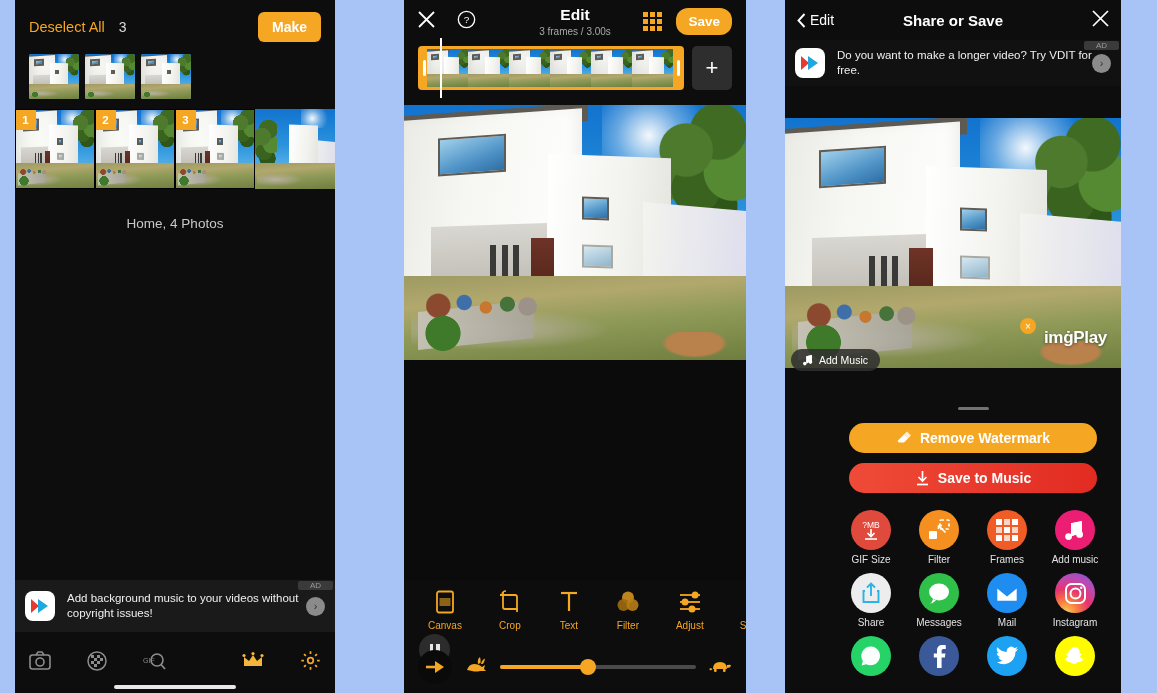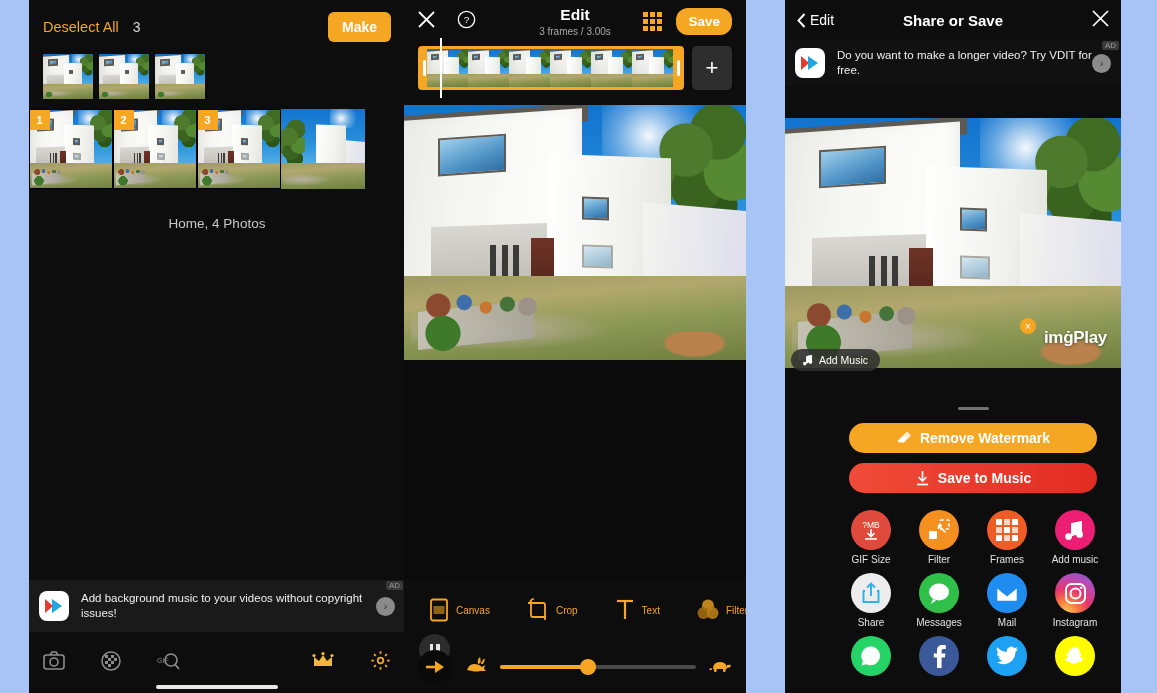--- a/index.html
+++ b/index.html
@@ -9,21 +9,21 @@
     font-family: "Liberation Sans", sans-serif;
     overflow: hidden;
   }
   .stage { position: relative; width: 1157px; height: 693px; background: #a8c4f7; }
 
   .phone {
     position: absolute; top: 0; height: 693px;
     background: #0d0d0d; overflow: hidden;
     color: #fff;
   }
-  #panel-picker { left: 29px; width: 376px; }
+  #panel-picker { left: 15px; width: 320px; }
   #panel-edit   { left: 404px; width: 342px; }
   #panel-share  { left: 785px; width: 336px; }
 
   
   .photo { position: relative; overflow: hidden; background: #1e8fd4; }
   .photo .sky {
     position: absolute; inset: 0;
     background: linear-gradient(180deg,#1273cf 0%,#2a93dd 45%,#63b7e8 78%,#9fd2ef 100%);
   }
   .photo .sun {
@@ -132,21 +132,21 @@
   .pk-refresh { text-align:center; color:#f5a623; font-size:14px; font-weight:bold; margin-top:19px; cursor:pointer; }
 
   .ad-bar { position:absolute; left:0; right:0; bottom:61px; height:52px; background:#1a1a1a;
             display:flex; align-items:center; padding:0 10px; }
   .ad-icon { width:30px; height:30px; border-radius:8px; background:#fff; flex:0 0 auto;
              display:flex; align-items:center; justify-content:center; }
   .ad-text { margin-left:12px; font-size:11.5px; line-height:15px; color:#efefef; flex:1; }
   .ad-chev { width:19px; height:19px; border-radius:50%; background:#8b8b8b; color:#333;
              font-size:11px; display:flex; align-items:center; justify-content:center; }
   .ad-tag { position:absolute; right:2px; top:1px; font-size:8px; color:#9a9a9a;
-            background:#3a3a3a; padding:0 3px; border-radius:2px; }
+            background:#3a3a3a; padding:0 12px; border-radius:2px; }
   .pk-tabbar { position:absolute; left:0; right:0; bottom:0; height:61px;
                display:flex; align-items:center; padding:0 14px; gap:36px; }
   .pk-tabbar .spacer { flex:1; }
   .home-ind { position:absolute; left:50%; transform:translateX(-50%); bottom:4px;
               width:122px; height:4px; border-radius:3px; background:#e8e8e8; }
 
   
   .ed-top { position:relative; height:42px; display:flex; align-items:center; padding:0 14px; }
   .ed-title { position:absolute; left:0; right:0; text-align:center; pointer-events:none; }
   .ed-title .t { font-size:15.5px; font-weight:bold; }
@@ -166,21 +166,21 @@
   .ed-playhead { position:absolute; left:22px; top:-8px; width:1.5px; height:60px; background:#fff; }
   .ed-add { width:40px; height:44px; margin-left:8px; background:#2e2e2e; border-radius:5px;
             color:#fff; font-size:22px; display:flex; align-items:center; justify-content:center; cursor:pointer; }
   .ed-canvas { position:absolute; left:0; right:0; top:110px; bottom:113px; background:#0b0b0b; }
   .ed-preview { position:absolute; left:0; right:0; top:105px; height:255px; }
   .ed-pause { position:absolute; left:15px; bottom:28px; width:31px; height:31px; border-radius:50%;
               background:#2c2c2c; display:flex; align-items:center; justify-content:center; gap:3px; }
   .ed-pause i { width:3.5px; height:12px; background:#e6e6e6; display:block; }
   .ed-tools { position:absolute; left:0; right:0; bottom:52px; height:62px; display:flex;
               align-items:center; padding-left:24px; gap:36px; overflow:hidden; }
-  .tool { display:flex; flex-direction:row; align-items:center; gap:6px; flex:0 0 auto; cursor:pointer; }
+  .tool { display:flex; flex-direction:column; align-items:center; gap:6px; flex:0 0 auto; cursor:pointer; }
   .tool .lbl { font-size:10px; color:#f5a623; }
   .ed-speed { position:absolute; left:0; right:0; bottom:0; height:52px; display:flex;
               align-items:center; padding:0 14px; gap:12px; }
   .ed-play { width:34px; height:34px; border-radius:50%; background:#0a0a0a;
              display:flex; align-items:center; justify-content:center; cursor:pointer; }
   .slider { position:relative; flex:1; height:4px; background:#4a4a4a; border-radius:2px; }
   .slider .fill { position:absolute; left:0; top:0; height:4px; width:45%; background:#f5a623; border-radius:2px; }
   .slider .knob { position:absolute; left:45%; top:50%; transform:translate(-50%,-50%);
                   width:16px; height:16px; border-radius:50%; background:#f5a623; cursor:pointer; }
 

